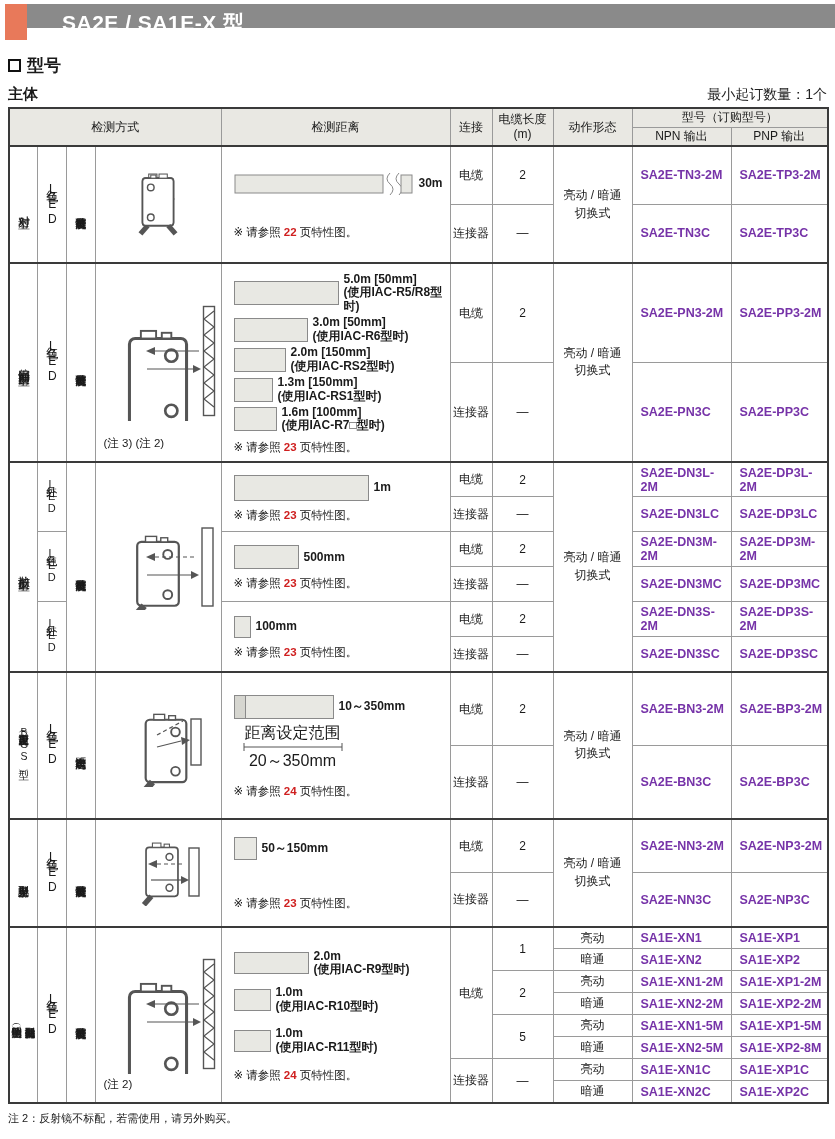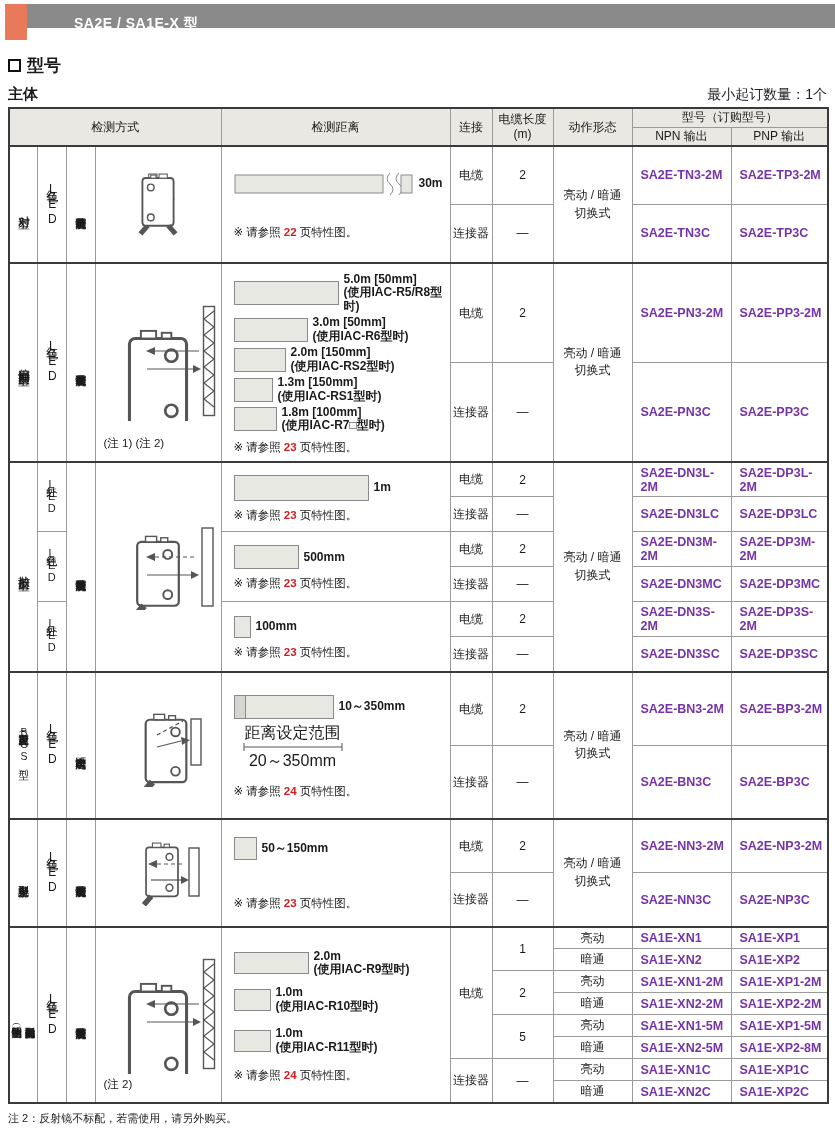--- a/index.html
+++ b/index.html
@@ -1,20 +1,20 @@
 <!DOCTYPE html>
 <html><head>
 <meta charset="utf-8">
 <style>
   html,body{margin:0;padding:0;background:#fff;}
   body{width:835px;font-family:"Liberation Sans","DejaVu Sans",sans-serif;color:#1a1a1a;}
   
   .titlebar{display:flex;height:36px;margin:4px 0 14px 5px;}
   .titlebar .accent{width:22px;background:#E8795A;}
-  .titlebar .bar{flex:1;background:#8A8A8A;color:#fff;font-weight:bold;font-size:14px;line-height:36px;padding-left:46px;letter-spacing:.5px;}
+  .titlebar .bar{flex:1;background:#8A8A8A;color:#fff;font-weight:bold;font-size:21px;line-height:36px;padding-left:34px;letter-spacing:.5px;}
   
   .sec-head{display:flex;align-items:center;gap:6px;margin:0 0 8px 8px;font-size:17px;font-weight:bold;text-align:center;}
   .sq{width:9px;height:9px;border:2px solid #111;display:inline-block;}
   .sub-row{display:flex;justify-content:space-between;align-items:flex-end;margin:0 8px 3px 8px;}
   .sub-head{font-size:15px;font-weight:bold;}
   .min-order{font-size:14px;color:#222;}
   
   table{border-collapse:collapse;table-layout:fixed;margin-left:8px;border:2px solid #3a3a3a;}
   th,td{border:1px solid #9a9a9a;padding:0;font-size:12px;text-align:center;vertical-align:middle;overflow:hidden;}
   thead th{background:#E9E8E3;font-weight:normal;line-height:1.25;}
@@ -155,21 +155,21 @@
       <td rowspan="2"><span class="vert small">有灵敏度调整功能</span></td>
       <td rowspan="2" class="diagram">
         <svg width="118" height="118" viewBox="0 0 118 118">
           <use href="#sensor" x="0" y="26"></use>
           <path d="M56 44 l-9 4 9 4 z" fill="#555"></path>
             <line x1="56" y1="48" x2="100" y2="48" stroke="#555" stroke-width="1.2"></line>
           <line x1="48" y1="66" x2="94" y2="66" stroke="#555" stroke-width="1.2"></line>
             <path d="M94 62 l8 4 -8 4 z" fill="#555"></path>
           <use href="#reflector" x="103" y="2" width="14" height="112"></use>
         </svg>
-        <div class="dnote">(注 1) (注 2)</div>
+        <div class="dnote">(注 3) (注 2)</div>
       </td>
       <td rowspan="2" class="dist">
         <div class="bar-item">
             <div class="bar" style="width:105px"></div>
           <div class="bar-labels">
               <div>5.0m [50mm]</div>
               <div>(使用IAC-R5/R8型时)</div>
             </div>
           </div>
         <div class="bar-item">
@@ -189,21 +189,21 @@
         <div class="bar-item">
             <div class="bar" style="width:39px"></div>
           <div class="bar-labels">
               <div>1.3m [150mm]</div>
               <div>(使用IAC-RS1型时)</div>
             </div>
           </div>
         <div class="bar-item">
             <div class="bar" style="width:43px"></div>
           <div class="bar-labels">
-              <div>1.8m [100mm]</div>
+              <div>1.6m [100mm]</div>
               <div>(使用IAC-R7□型时)</div>
             </div>
           </div>
         <div class="ref"><span>※ 请参照</span><span class="red">23</span><span>页特性图。</span></div>
       </td>
       <td>电缆</td>
       <td>2</td>
       <td rowspan="2" class="modecell">
           <span style="display:block">亮动 / 暗通</span>
           <span style="display:block">切换式</span>

